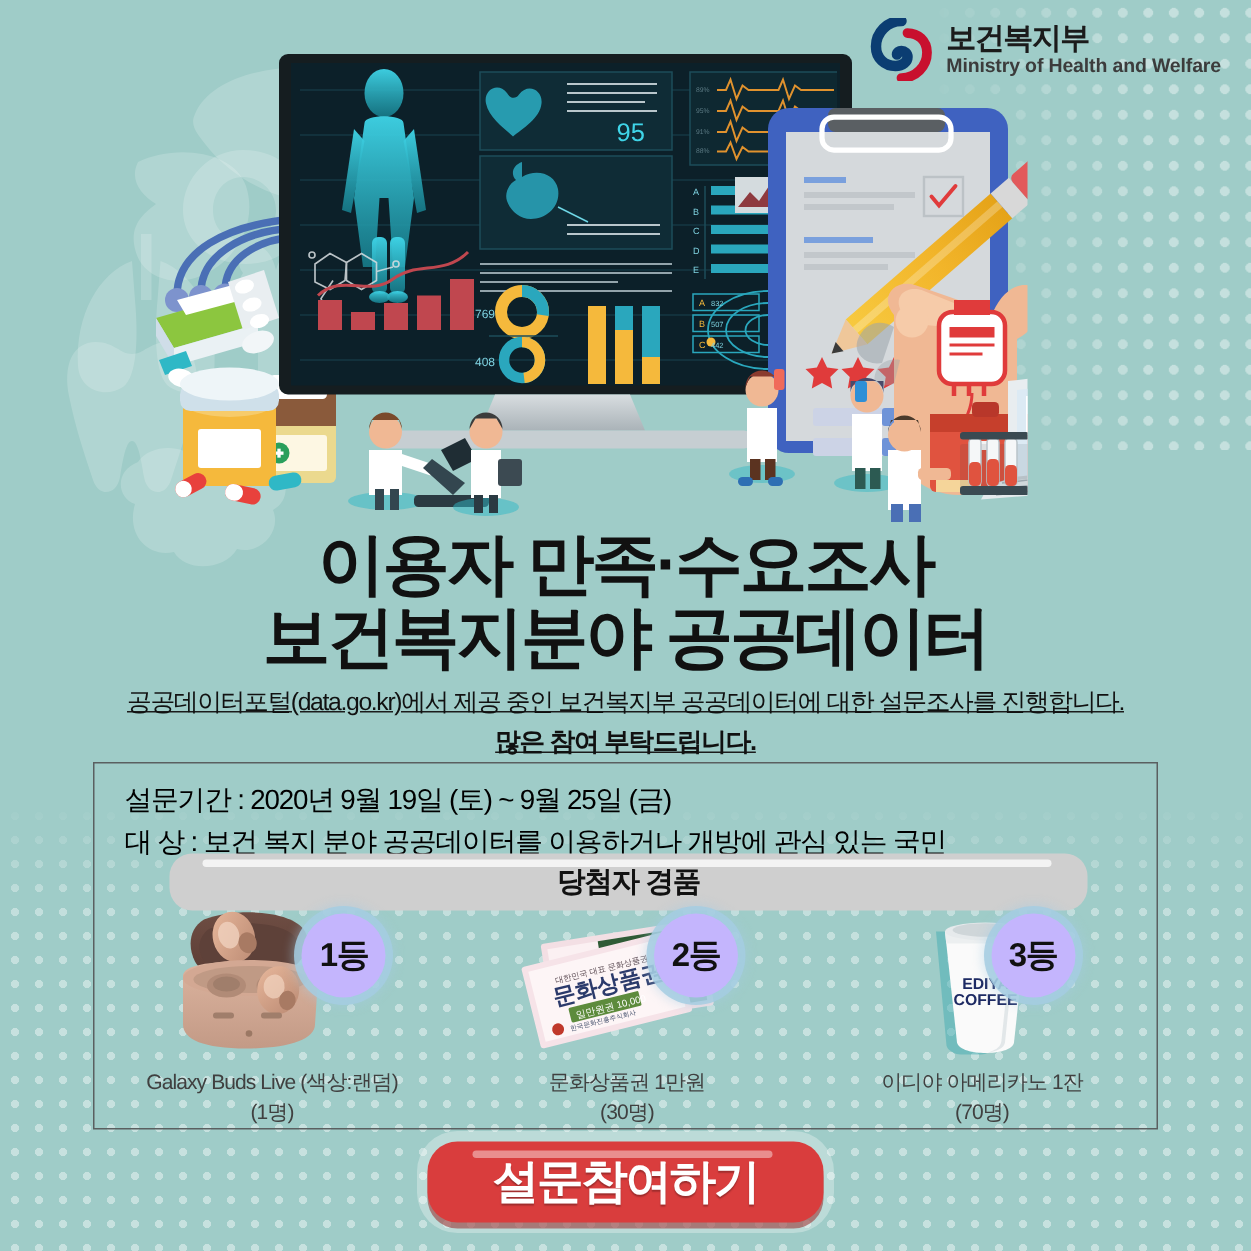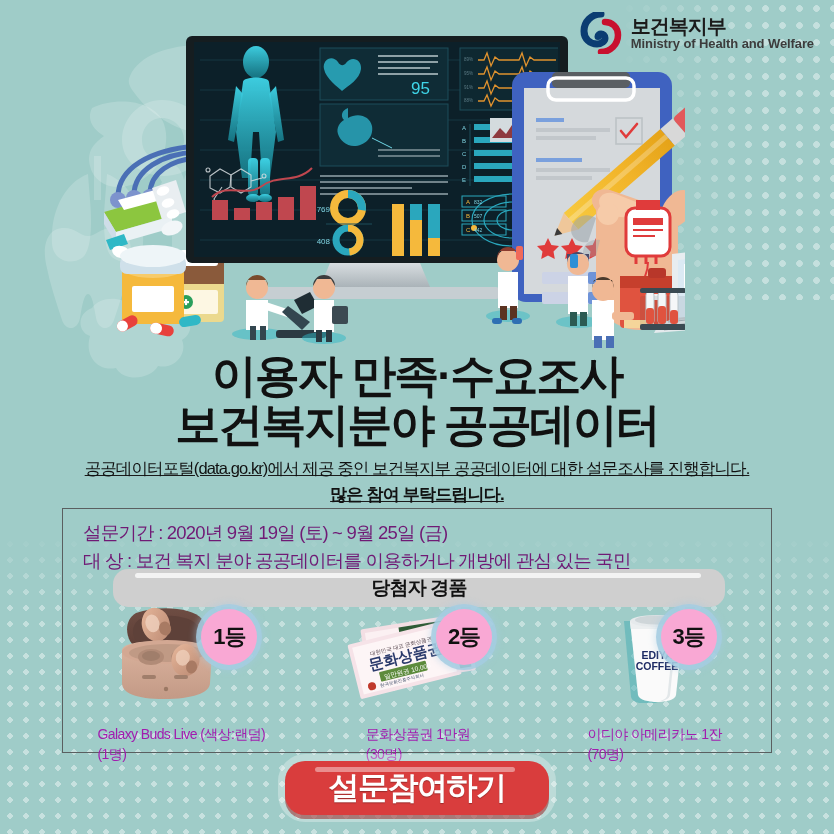--- a/index.html
+++ b/index.html
@@ -105,21 +105,21 @@
     width: 710px; height: 245px;
     border: 1.6px solid #5a5f60;
     background: transparent;
   }
   .info-lines {
     padding: 10px 0 0 20px;
   }
   .info-row {
     font-size: 18.5px;
     letter-spacing: -0.8px;
-    color: #701a75;
+    color: #000000;
     line-height: 1.52;
     white-space: nowrap;
   }
 
   
   .prize-banner {
     position: absolute;
     left: 50px; top: 60px;
     width: 612px; height: 38px;
     background: #cfcfcf;
@@ -165,40 +165,40 @@
     display: flex;
     align-items: flex-end;
     justify-content: center;
   }
   .rank-badge {
     position: absolute;
     top: 2px;
     right: 4px;
     width: 56px; height: 56px;
     border-radius: 50%;
-    background: #f9a8d4;
+    background: #c4b5fd;
     box-shadow: 0 0 0 5px rgba(164,205,226,0.85), 0 0 7px 6px rgba(164,205,226,0.45);
     display: flex;
     align-items: center;
     justify-content: center;
     font-size: 22px;
     font-weight: bold;
     letter-spacing: -1px;
     color: #111;
     z-index: 4;
   }
   .prize-2 .rank-badge { right: 6px; }
   .prize-3 .rank-badge { right: 18px; }
 
   .prize-cap {
-    margin-top: 22px;
-    text-align: left;
+    margin-top: 9px;
+    text-align: center;
     font-size: 14px;
     letter-spacing: -0.6px;
-    color: #a21caf;
+    color: #404040;
     line-height: 1.42;
   }
 
   
   .cta {
     position: absolute;
     left: 285px; top: 761px;
     width: 264px; height: 54px;
     border-radius: 20px;
     background: #d93d3d;

